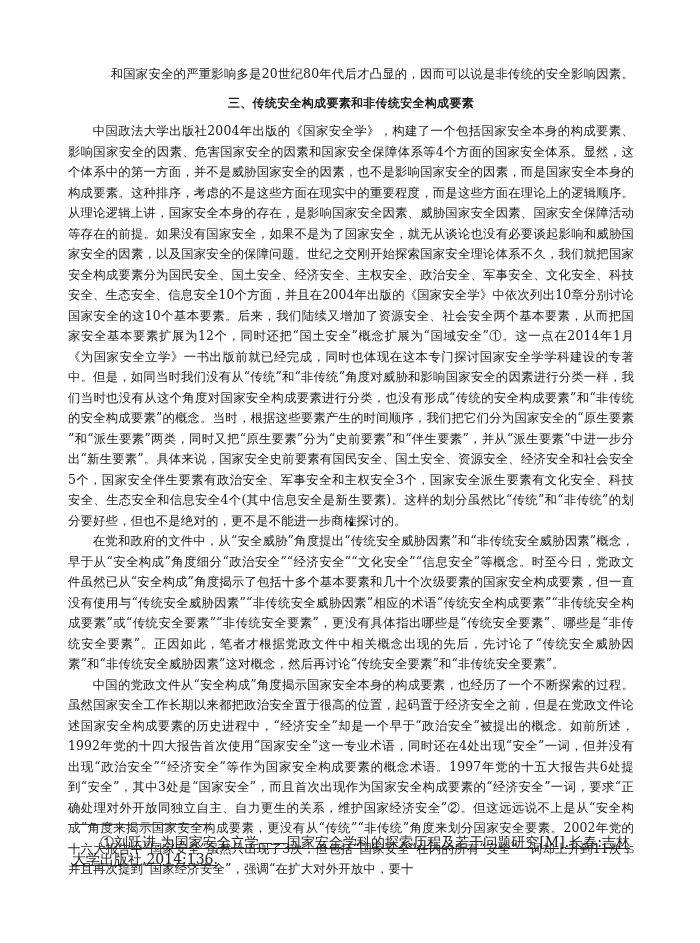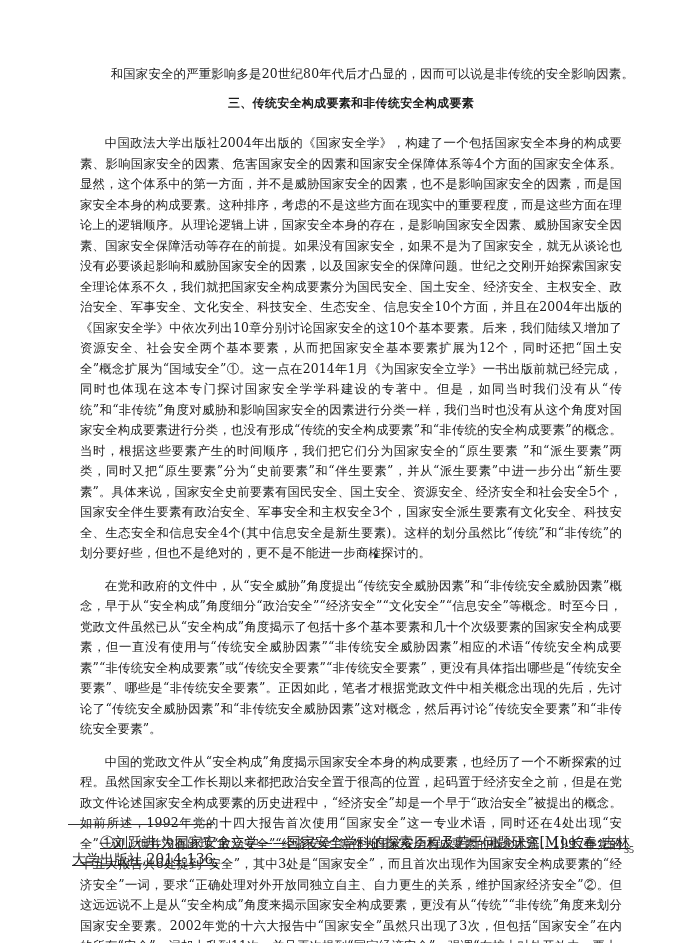--- a/index.html
+++ b/index.html
@@ -5,21 +5,21 @@
   html, body { margin: 0; padding: 0; background: #ffffff; }
   body { width: 700px; height: 943px; position: relative; overflow: hidden;
          font-family: "DejaVu Serif", "Liberation Serif", serif; color: #1a1a1a; }
   .page { position: absolute; left: 68px; top: 0; width: 566px; }
   .first-line { position: absolute; top: 64px; left: 0; width: 566px;
                 font-size: 12.4px; line-height: 20.5px; white-space: nowrap; letter-spacing: 0.2px; text-align: right; }
   .section-title { position: absolute; top: 93px; left: 0; width: 566px; text-align: center;
                    font-family: "DejaVu Sans", "Liberation Sans", sans-serif;
                    font-size: 12px; font-weight: bold; line-height: 20px; letter-spacing: 0.3px; }
   .body { position: absolute; top: 121px; left: 0; width: 566px; }
-  .para { margin: 12px; font-size: 12.4px; line-height: 20.5px; text-align: justify;
+  .para { margin: 0; font-size: 12.4px; line-height: 20.5px; text-align: justify;
           text-indent: 2em; letter-spacing: 0.15px; }
   .footnote-rule { position: absolute; top: 824px; left: 0; width: 145px; height: 0;
                    border-top: 1px solid #333; }
   .footnotes { position: absolute; top: 830px; left: 0; width: 566px; }
   .fn { margin: 4px; font-size: 14px; line-height: 17px; text-align: justify; text-indent: 2em;
         color: #222; text-decoration: underline; }
   .page-number { position: absolute; top: 844px; right: 66px; font-size: 10px;
                  font-family: "Liberation Serif", "DejaVu Serif", serif; }
 </style>
 </head>

